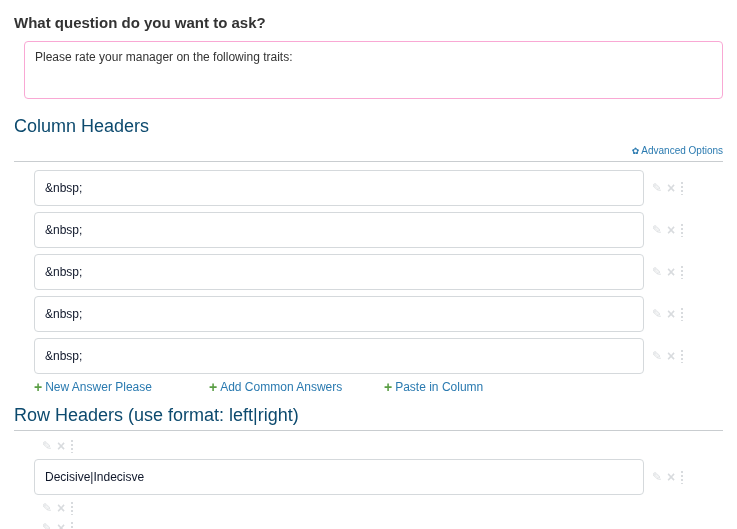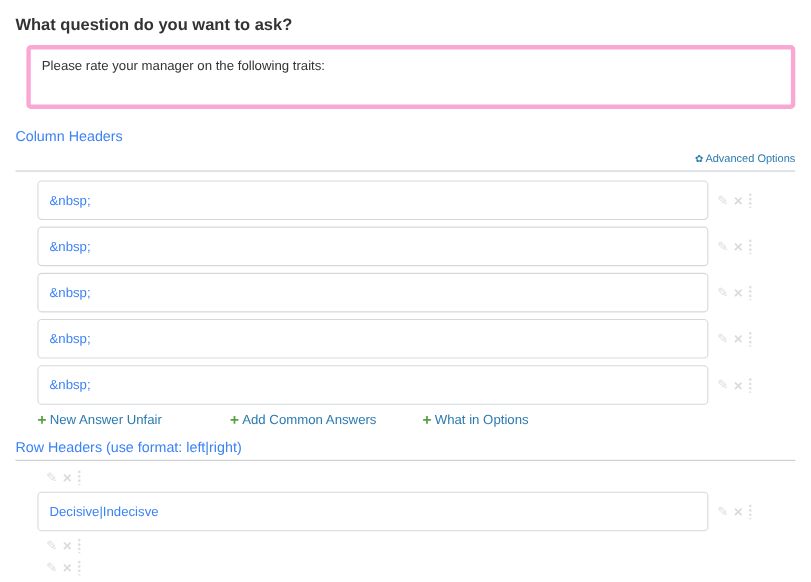--- a/index.html
+++ b/index.html
@@ -17,32 +17,32 @@
     color: #333;
     margin-bottom: 10px;
   }
   .question-box {
     margin-left: 10px;
     margin-bottom: 14px;
   }
   .question-box textarea {
     width: 100%;
     height: 58px;
-    border: 4px solid #f9a8d4;
+    border: 1px solid #f9a8d4;
     border-radius: 4px;
     padding: 8px 10px;
     font-family: inherit;
     font-size: 12px;
     color: #333;
     resize: none;
     outline: none;
   }
   .sub-title {
-    font-size: 13px;
-    color: #3b82f6;
+    font-size: 18px;
+    color: #0c4a6e;
     margin-bottom: 4px;
   }
   .adv-row {
     display: flex;
     justify-content: flex-end;
     align-items: center;
     height: 18px;
   }
   .adv-link {
     font-size: 10px;
@@ -68,21 +68,21 @@
     align-items: center;
     margin-bottom: 6px;
   }
   .option-input {
     flex: 0 0 610px;
     height: 26px;
     border: 1px solid #d5d9dc;
     border-radius: 4px;
     padding: 17px 10px;
     font-size: 12px;
-    color: #3b82f6;
+    color: #0f172a;
     outline: none;
     background: #fff;
   }
   .row-actions {
     display: flex;
     align-items: center;
     gap: 5px;
     margin-left: 8px;
     color: #d8dbde;
   }
@@ -180,33 +180,33 @@
       <span class="remove">×</span>
       <span class="drag"></span>
     </div>
   </div>
 </div>
 
 <div class="action-bar">
   <div class="slot">
     <a class="action-link">
       <span class="plus">+</span>
-        <span>New Answer Unfair</span>
+        <span>New Answer Please</span>
     </a>
   </div>
   <div class="slot">
     <a class="action-link">
       <span class="plus">+</span>
         <span>Add Common Answers</span>
     </a>
   </div>
   <div class="slot">
     <a class="action-link">
       <span class="plus">+</span>
-        <span>What in Options</span>
+        <span>Paste in Column</span>
     </a>
   </div>
 </div>
 
 <div class="sub-title">Row Headers (use format: left|right)</div>
 <hr class="hr">
 
 <div class="option-list">
   <div class="option-row">
     <div class="row-actions">

